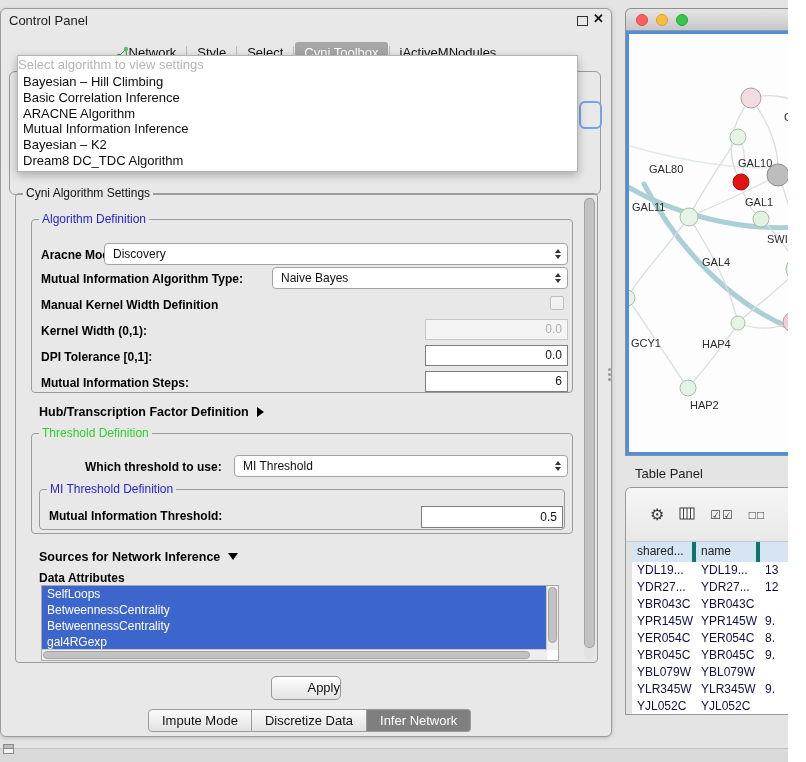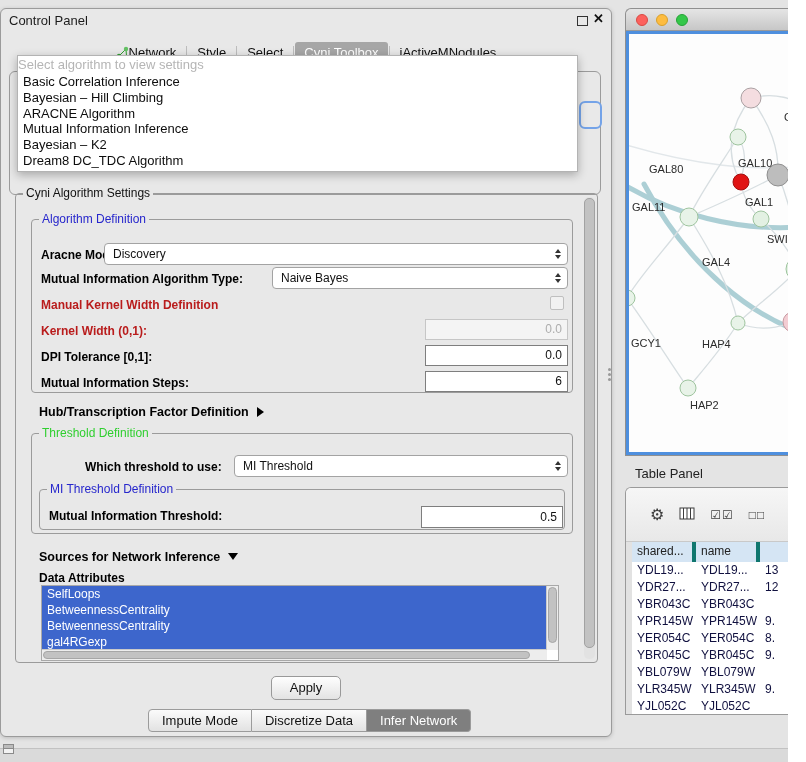--- a/index.html
+++ b/index.html
@@ -20,42 +20,42 @@
   #algo-popup{position:absolute;left:17px;top:55px;width:561px;height:117px;background:#fff;border:1px solid #b3b3b3;box-shadow:0 3px 9px rgba(0,0,0,.28);z-index:40;font-size:13px;box-sizing:border-box}
   .popup-placeholder{color:#b5b5b5;text-align:left;height:18px;line-height:18px}
   .pitem{padding:0 5px;line-height:15.8px;color:#0d0d0d;white-space:nowrap}
   .pitem.bold{font-weight:normal}
   
   .groupbox{position:absolute;border:1px solid #9b9b9b;border-radius:4px;box-sizing:border-box}
   .gtitle{position:absolute;background:#e8e8e8;padding:0 3px;font-size:12px;white-space:nowrap}
   .t-blue{color:#2626cc}
   .t-green{color:#2fcf2f}
   .lbl{position:absolute;font-size:12px;font-weight:bold;color:#000;white-space:nowrap}
-  .lbl.dis{color:#b91c1c}
+  .lbl.dis{color:#000000}
   .combo{position:absolute;height:22px;background:#fff;border:1px solid #a3a3a3;border-radius:4px;font-size:12px;line-height:20px;padding-left:8px;box-sizing:border-box}
   .spin{position:absolute;right:6px;top:5px;display:flex;flex-direction:column;gap:2px}
   .tri-up{width:0;height:0;border-left:3.5px solid transparent;border-right:3.5px solid transparent;border-bottom:4px solid #333}
   .tri-dn{width:0;height:0;border-left:3.5px solid transparent;border-right:3.5px solid transparent;border-top:4px solid #333}
   .field{position:absolute;height:21px;background:#fff;border:1px solid #7e7e7e;font-size:12px;line-height:19px;text-align:right;padding:0 5px;box-sizing:border-box}
   .field.dis{background:#f4f4f4;border-color:#c6c6c6;color:#adadad}
   .checkbox{position:absolute;width:14px;height:14px;background:#f1f1f1;border:1px solid #bfbfbf;border-radius:2px;box-sizing:border-box}
   .tri-right{display:inline-block;width:0;height:0;border-top:5px solid transparent;border-bottom:5px solid transparent;border-left:7px solid #000;margin-left:8px;vertical-align:-1px}
   .tri-down{display:inline-block;width:0;height:0;border-left:5px solid transparent;border-right:5px solid transparent;border-top:7px solid #000;margin-left:8px;vertical-align:1px}
   
   .listbox{position:absolute;background:#fff;border:1px solid #a8a8a8;box-sizing:border-box;overflow:hidden}
   .litem{height:16px;line-height:16px;color:#fff;background:#3d66cc;font-size:12px;padding-left:5px;margin-right:11px;white-space:nowrap;overflow:hidden}
   .vscroll{position:absolute;right:0;top:0;bottom:10px;width:11px;background:#ededed;border-left:1px solid #cacaca}
   .vthumb{position:absolute;left:1px;right:1px;top:1px;height:85%;background:#c2c2c2;border:1px solid #a6a6a6;border-radius:5px}
   .hscroll{position:absolute;left:0;right:11px;bottom:0;height:10px;background:#ededed;border-top:1px solid #cacaca}
   .hthumb{position:absolute;top:1px;bottom:1px;left:1px;width:96%;background:#c2c2c2;border:1px solid #a6a6a6;border-radius:5px}
   
   .set-scroll{position:absolute;right:2px;top:3px;bottom:3px;width:11px;background:#e2e2e2;border-radius:5px}
   .set-thumb{position:absolute;left:0;right:0;top:1px;height:97%;background:#c2c2c2;border:1px solid #a2a2a2;border-radius:5px}
   
-  .btn{position:absolute;height:22px;border:1px solid #999;border-radius:5px;background:linear-gradient(#fefefe,#e3e3e3);font-size:13px;text-align:center;line-height:22px}
+  .btn{position:absolute;height:22px;border:1px solid #999;border-radius:5px;background:linear-gradient(#fefefe,#e3e3e3);font-size:13px;text-align:right;line-height:22px}
   .btabs{position:absolute;display:flex;font-size:13px}
   .btab{border:1px solid #9b9b9b;border-left:none;padding:2px 13px;background:linear-gradient(#fbfbfb,#e2e2e2);line-height:17px;white-space:nowrap}
   .btab:first-child{border-left:1px solid #9b9b9b;border-radius:4px 0 0 4px}
   .btab:last-child{border-radius:0 4px 4px 0}
   .btab.sel{background:#7f7f7f;color:#fff}
   
   #net-win{position:absolute;left:625px;top:8px;width:181px;height:448px;background:#d8d8d8;border:1px solid #8f8f8f;border-right:none;border-radius:6px 0 0 0;box-sizing:border-box}
   .mac-bar{position:absolute;left:0;top:0;right:0;height:22px;background:linear-gradient(#e5e5e5,#c7c7c7);border-bottom:1px solid #9a9a9a;border-radius:6px 0 0 0;display:flex;align-items:center;padding-left:10px;gap:8px;box-sizing:border-box}
   .light{width:12px;height:12px;border-radius:50%;box-sizing:border-box}
   .l-red{background:#fc615d;border:1px solid #d94a44}
@@ -208,22 +208,22 @@
     <div class="btabs" style="left:147px;top:700px">
         <span class="btab">Impute Mode</span>
         <span class="btab">Discretize Data</span>
         <span class="btab sel">Infer Network</span>
       </div>
   </div>
 
   <div id="algo-popup">
     <div class="popup-placeholder">Select algorithm to view settings</div>
     <div>
+        <div class="pitem">Bayesian – Hill Climbing</div>
         <div class="pitem">Basic Correlation Inference</div>
-        <div class="pitem">Bayesian – Hill Climbing</div>
         <div class="pitem bold">ARACNE Algorithm</div>
         <div class="pitem">Mutual Information Inference</div>
         <div class="pitem">Bayesian – K2</div>
         <div class="pitem">Dream8 DC_TDC Algorithm</div>
       </div>
   </div>
 
   <div id="net-win">
     <div class="mac-bar">
       <span class="light l-red"></span>

